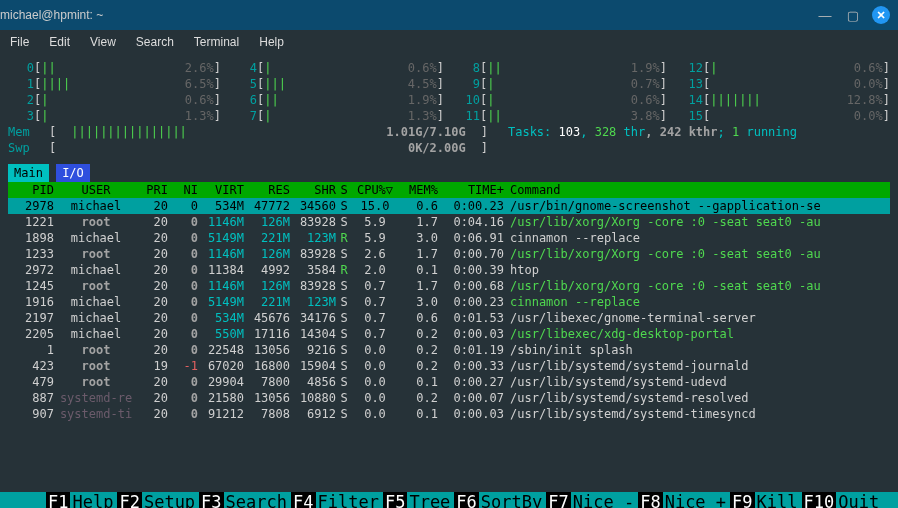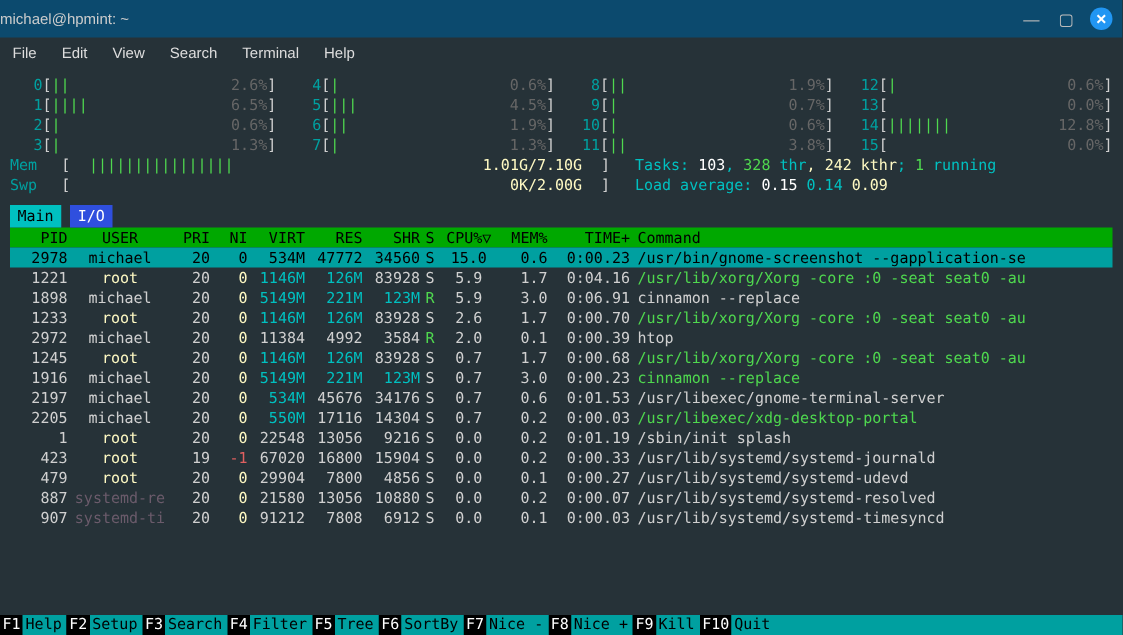--- a/index.html
+++ b/index.html
@@ -33,22 +33,22 @@
 .c-pri { width:34px; text-align:right; }
 .c-ni { width:30px; text-align:right; }
 .c-virt { width:46px; text-align:right; }
 .c-res { width:46px; text-align:right; }
 .c-shr { width:46px; text-align:right; }
 .c-s { width:16px; text-align:center; }
 .c-cpu { width:46px; text-align:center; }
 .c-mem { width:40px; text-align:right; }
 .c-time { width:66px; text-align:right; }
 .c-cmd { flex:1; padding-left:6px; text-align:left; overflow:hidden; }
-.g { color:#4fd84f; } .lg { color:#6b5b6b; } .cy { color:#00c0c0; } .dim { color:#fef9c3; } .wh { color:#fff; } .red { color:#e06060; }
-.fkeys { position:absolute; bottom:0; left:0; right:0; background:#00a0a0; color:#000; display:flex; height:16px; font-size:12px; }
+.g { color:#4fd84f; } .lg { color:#6b5b6b; } .cy { color:#00c0c0; } .dim { color:#a3a3a3;font-weight:bold; } .wh { color:#fff; } .red { color:#e06060; }
+.fkeys { position:absolute; bottom:0; left:0; right:0; background:#00a0a0; color:#000; display:flex; height:16px; font-size:17px;padding-left:46px; }
 .fkeys .fk { display:flex; }
 .fkeys .fk .k { background:#000; color:#fff; padding:0 2px; }
 .fkeys .fk .l { padding:0 4px 0 2px; }
 </style>
 </head>
 <body>
 
 <div class="titlebar">
   <span>michael@hpmint: ~</span>
   <div class="winbtns">
@@ -91,21 +91,20 @@
     <div style="flex:0 0 50%;">
       <div class="meter">
         <span class="label">Mem</span><span>[</span><span class="bar g">||||||||||||||||</span><span style="flex:1;text-align:right;" class="dim"><span>1.01G/7.10G</span></span><span>]</span>
       </div>
       <div class="meter">
         <span class="label">Swp</span><span>[</span><span class="bar"></span><span style="flex:1;text-align:right;" class="dim"><span>0K/2.00G</span></span><span>]</span>
       </div>
     </div>
     <div class="right-info">
       <div><span class="cy">Tasks: </span><span class="wh">103</span><span class="cy">, </span><span class="g">328</span><span class="cy"> thr</span><span class="dim">, <span>242</span> kthr</span><span class="cy">; </span><span class="g">1</span><span class="cy"> running</span></div>
-      <div><span class="cy">Load average: </span><span class="wh">0.15</span> <span class="cy">0.14</span> <span class="dim">0.09</span></div>
     </div>
   </div>
 
   <div class="tabs">
     <span class="tab active">Main</span>
     <span class="tab inactive">I/O</span>
   </div>
 
   <div class="header row">
     <span class="c-pid">PID</span>

